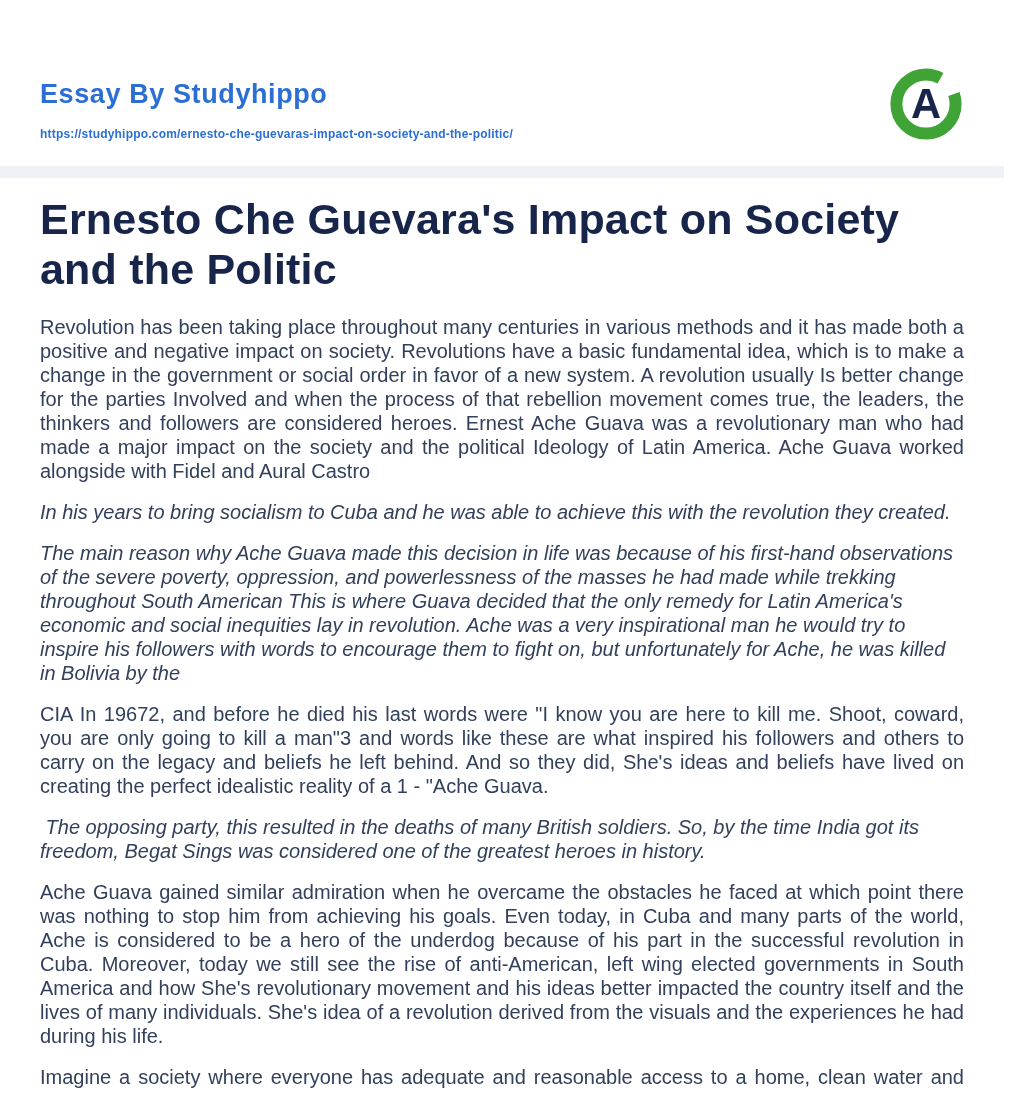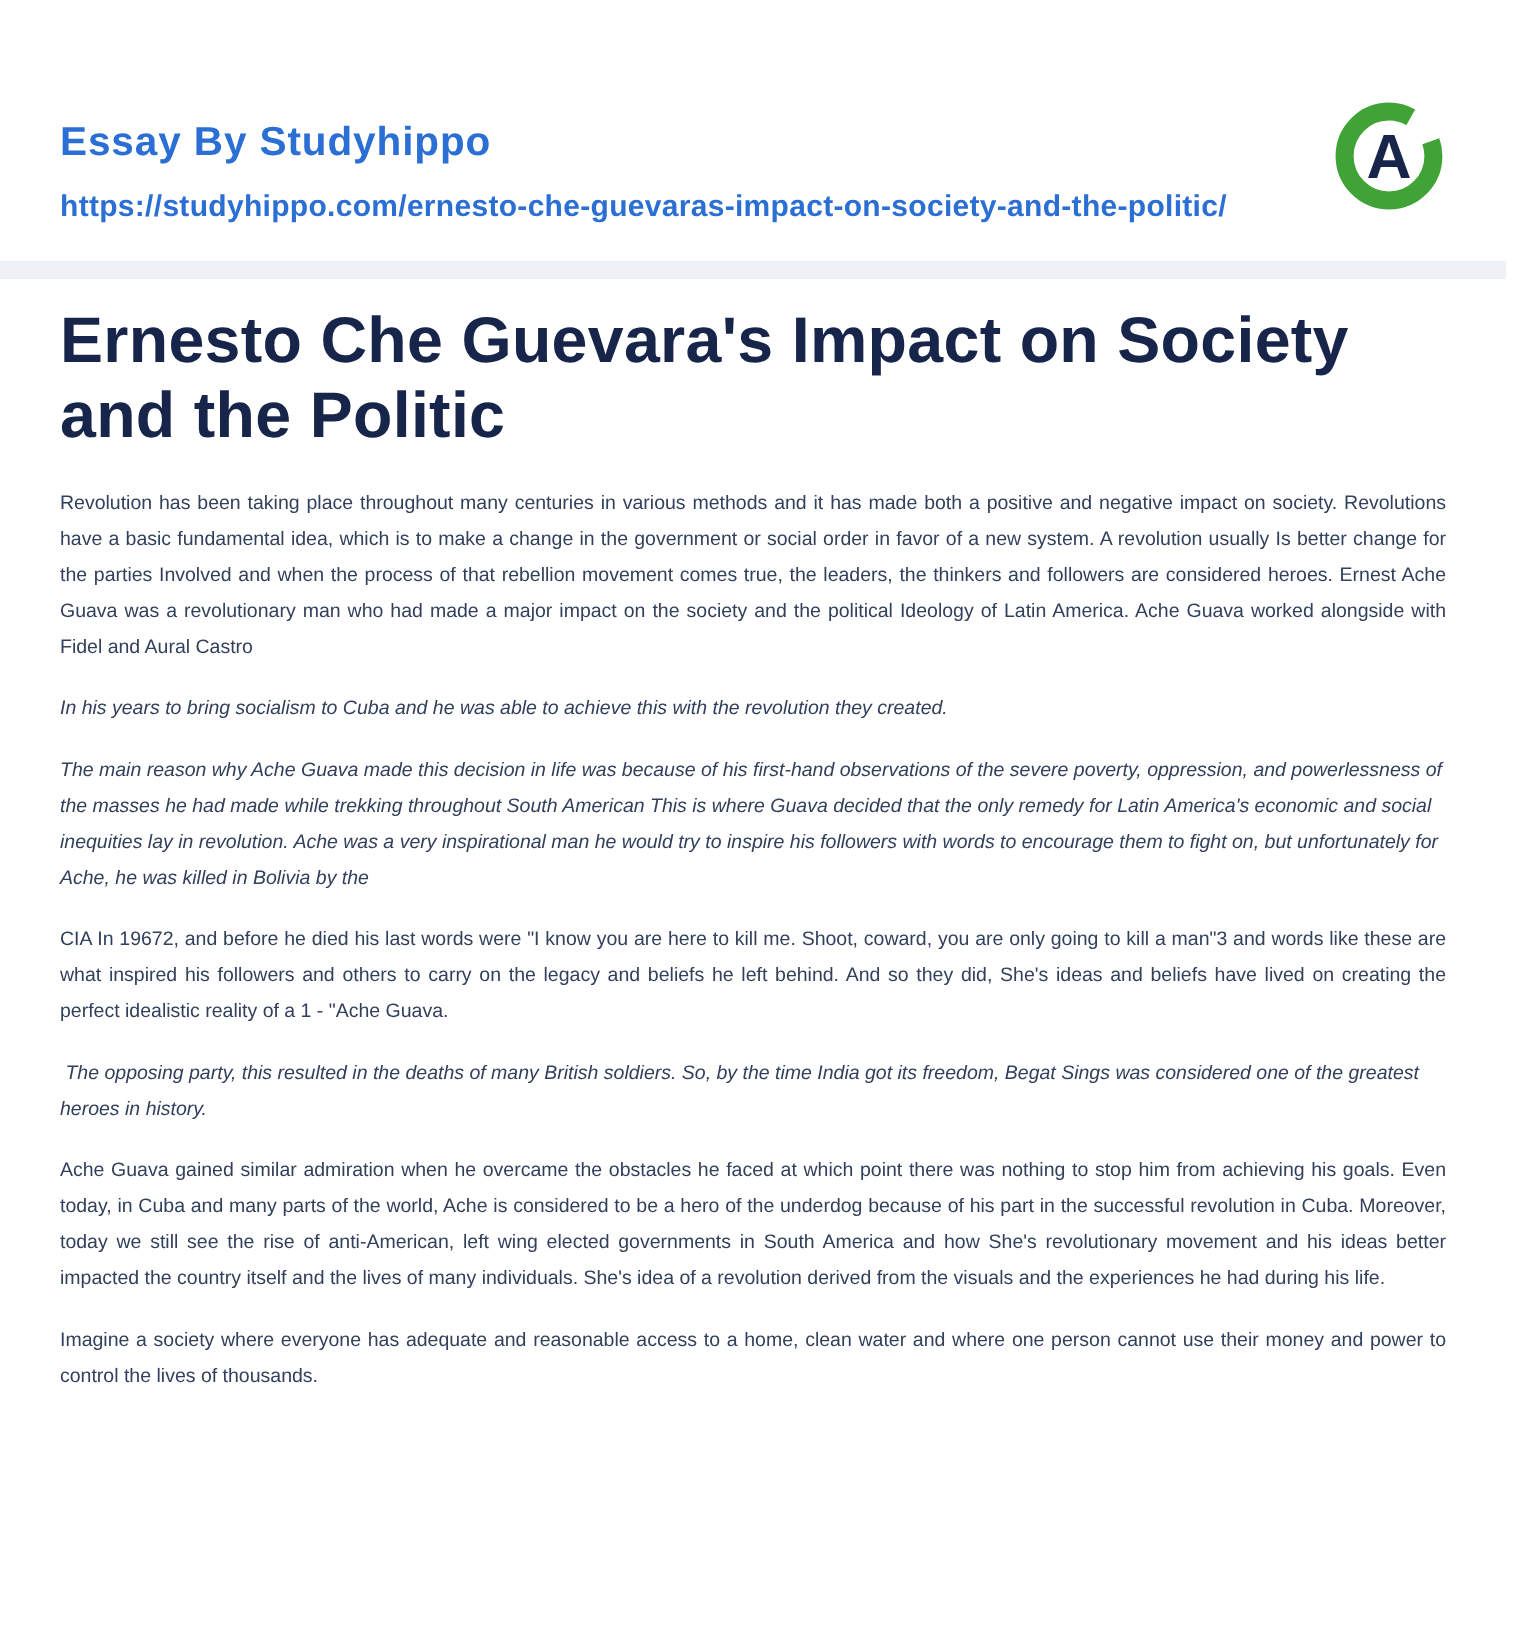--- a/index.html
+++ b/index.html
@@ -22,21 +22,21 @@
   .site-title{
     color:var(--accent-blue);
     font-size:27px;
     font-weight:700;
     letter-spacing:0.6px;
     line-height:1.1;
   }
   .site-url{
     margin-top:17px;
     color:var(--accent-blue);
-    font-size:20px;
+    font-size:12px;
     font-weight:600;
     letter-spacing:0.2px;
     text-decoration:none;
     display:inline-block;
     cursor:pointer;
   }
   .logo{
     position:absolute;
     top:20px;
     right:38px;
@@ -66,21 +66,21 @@
   .article-title{
     color:var(--title-navy);
     font-size:43px;
     font-weight:700;
     line-height:1.18;
     margin:0 0 20px 0;
     letter-spacing:0.2px;
   }
   .para{
     color:var(--body-text);
-    font-size:13px;
+    font-size:20px;
     line-height:24px;
     margin:0 0 17px 0;
     white-space:pre-wrap;
   }
   .para.justify{text-align:justify;}
   .para.left{text-align:left;font-style:italic;}
 </style>
 </head>
 <body>
 

